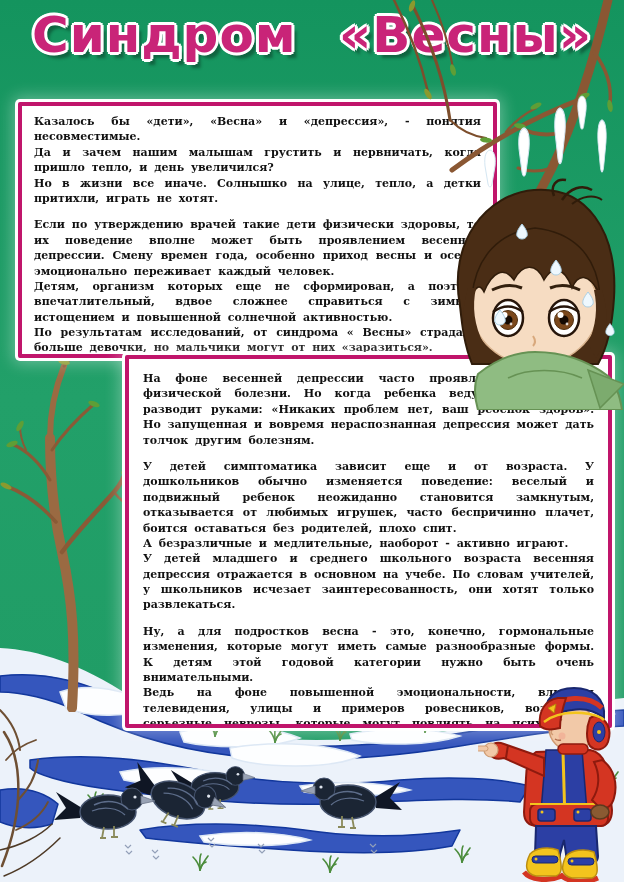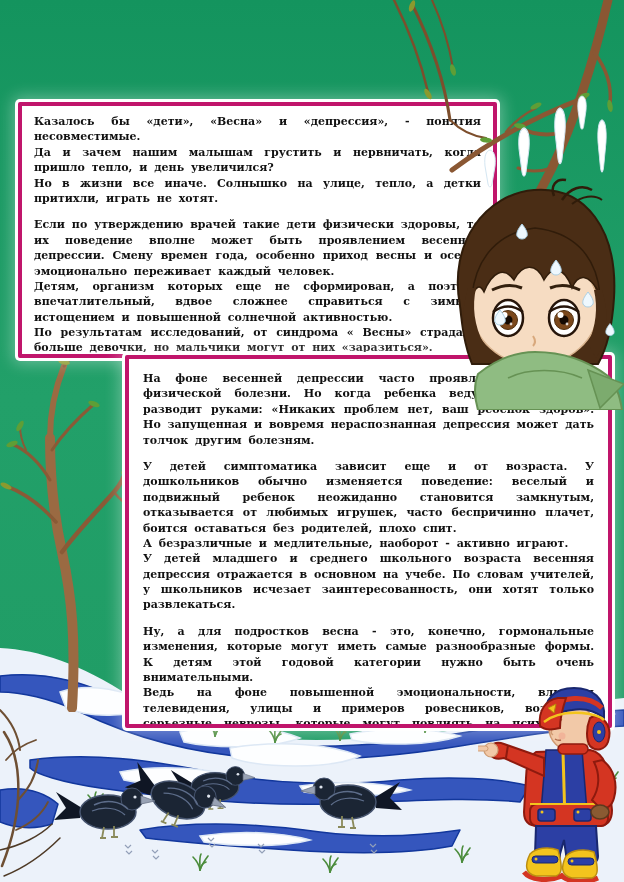--- a/index.html
+++ b/index.html
@@ -290,14 +290,15 @@
     <path d="M68,34 C64,12 78,2 96,2 C114,2 128,12 126,32 C116,24 104,22 94,24 C82,26 74,28 68,34 Z" fill="#2c3fa4" stroke="#19276f" stroke-width="2"></path>
     <path d="M70,24 C82,10 110,8 124,22" stroke="#d43522" stroke-width="5" fill="none"></path>
     <path d="M62,40 C60,24 68,14 80,12 L88,12 C84,24 82,34 82,42 C74,44 66,44 62,40 Z" fill="#d43522" stroke="#8e1a0e" stroke-width="2"></path>
     <polygon points="70,22 78,18 76,27" fill="#f3c41d" stroke="#b8860b" stroke-width="1"></polygon>
     <path d="M116,30 C130,32 134,44 130,56 C127,64 118,66 112,60 C108,54 108,42 112,32 Z" fill="#d43522" stroke="#8e1a0e" stroke-width="2"></path>
     <ellipse cx="121" cy="46" rx="6" ry="10" fill="#2c3fa4" stroke="#19276f" stroke-width="1"></ellipse>
     <circle cx="121" cy="46" r="2" fill="#f3c41d"></circle>
     <path d="M66,36 C76,28 90,26 104,27 C114,28 122,30 126,34" stroke="#f3c41d" stroke-width="2.5" fill="none"></path>
   </svg>
 
+  <div class="title">Синдром «Весны»</div>
 
 </div>
 
 </body></html>

